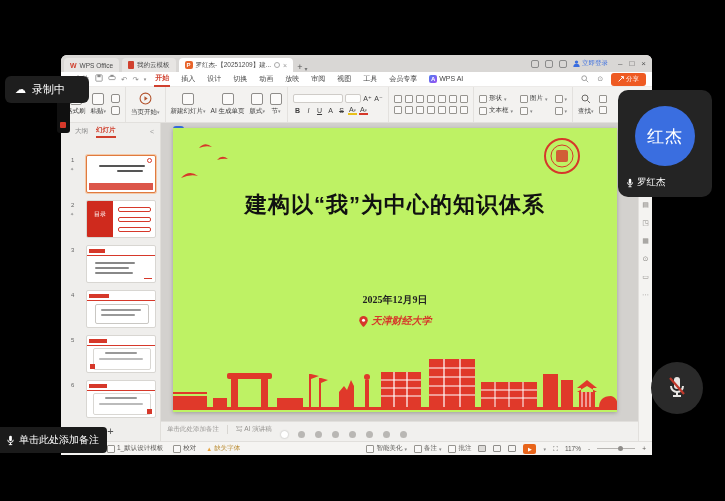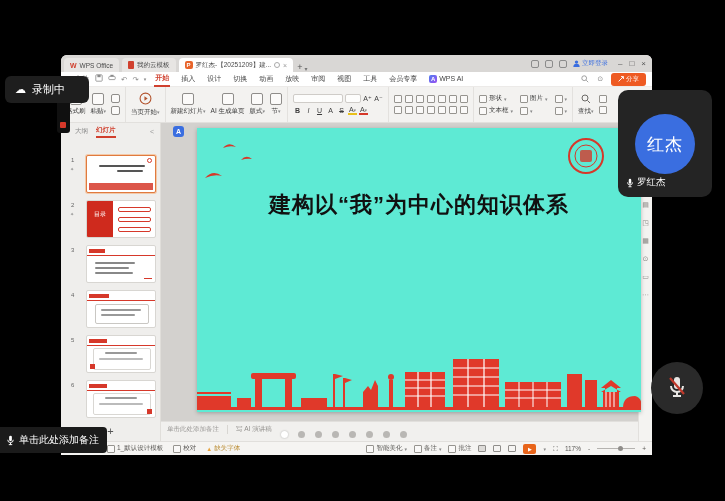--- a/index.html
+++ b/index.html
@@ -86,21 +86,21 @@
   .lp-footer { height:20px; display:flex; align-items:center; justify-content:center; }
   .lp-add { font-size:11px; color:#555; }
 
   
   .main-col { flex:1; display:flex; flex-direction:column; background:#d3d1ce; position:relative; }
   .canvas { flex:1; position:relative; }
   .ai-fab { position:absolute; left:12px; top:3px; width:11px; height:11px; background:#3a6ee0;
     color:#fff; border-radius:3px; font-size:7px; font-weight:bold; text-align:center; line-height:11px; }
 
   
-  .slide { position:absolute; left:36px; top:5px; width:444px; height:284px; background:#5eead4;
+  .slide { position:absolute; left:12px; top:5px; width:444px; height:284px; background:#bef264;
     box-shadow:0 1px 4px rgba(0,0,0,.25); overflow:hidden; }
   .sl-title { position:absolute; top:62px; left:0; width:100%; text-align:center;
     font-size:22px; font-weight:bold; color:#111; letter-spacing:1px; }
   .sl-sub { position:absolute; top:101px; right:58px; font-size:12px; font-weight:bold; color:#222; }
   .sl-aff { position:absolute; top:142px; left:0; width:100%; text-align:center;
     font-family:"Liberation Serif","DejaVu Serif",serif; font-style:italic; font-size:10.5px; color:#333; letter-spacing:1px; }
   .sl-date { position:absolute; top:165px; left:0; width:100%; text-align:center;
     font-family:"Liberation Serif","DejaVu Serif",serif; font-weight:bold; font-size:10px; color:#222; }
   .sl-loc { position:absolute; top:186px; left:0; width:100%; display:flex; justify-content:center;
     align-items:center; gap:4px; font-family:"Liberation Serif","DejaVu Serif",serif; font-style:italic;
@@ -141,21 +141,21 @@
     border-radius:6px; color:#fff; font-size:11px; display:flex; align-items:center; gap:6px;
     padding-left:10px; z-index:30; }
   .dock-tab { position:absolute; left:57px; top:96px; width:13px; height:37px; background:#101010;
     border-radius:3px; z-index:29; }
   .dock-dot { position:absolute; left:3px; bottom:5px; width:6px; height:6px; background:#d6382a; border-radius:1px; }
   .share-bar { position:absolute; left:0; top:427px; width:107px; height:26px; background:#1b1b1b;
     border-radius:0 4px 4px 0; color:#fff; font-size:10px; display:flex; align-items:center; gap:4px;
     padding-left:6px; z-index:30; }
   .vtile { position:absolute; left:618px; top:90px; width:94px; height:107px; background:#242424;
     border-radius:10px; z-index:30; overflow:hidden; }
-  .avatar { position:absolute; left:17px; top:24px; width:60px; height:60px; background:#3a6ee0;
+  .avatar { position:absolute; left:17px; top:16px; width:60px; height:60px; background:#3a6ee0;
     border-radius:50%; color:#fff; font-size:17px; display:flex; align-items:center; justify-content:center; letter-spacing:1px; }
   .vname { position:absolute; left:8px; bottom:8px; display:flex; align-items:center; gap:3px;
     color:#fff; font-size:9.5px; }
   .mute-fab { position:absolute; left:651px; top:362px; width:52px; height:52px; background:#2a2a2a;
     border-radius:50%; z-index:30; display:flex; align-items:center; justify-content:center; }
 </style>
 </head>
 <body>
 
 <div class="stage">
@@ -470,20 +470,28 @@
               <path d="M20 10 q6 -7 13 -1 q-6 -2 -13 1 z" fill="#d6382a"></path>
               <path d="M38 22 q5 -6 11 -1 q-5 -1 -11 1 z" fill="#d6382a"></path>
               <path d="M2 40 q8 -9 17 -2 q-8 -2 -17 2 z" fill="#d6382a"></path>
             </svg>
             <svg class="seal" width="38" height="38" viewBox="0 0 38 38">
               <circle cx="19" cy="19" r="17" fill="none" stroke="#d6382a" stroke-width="2"></circle>
               <circle cx="19" cy="19" r="11" fill="none" stroke="#d6382a" stroke-width="1"></circle>
               <rect x="13" y="13" width="12" height="12" fill="#d6382a" opacity=".8" rx="2"></rect>
             </svg>
             <div class="sl-title">建构以“我”为中心的知识体系</div>
+            <div class="sl-date">2025年12月9日</div>
+            <div class="sl-loc">
+              <svg width="9" height="11" viewBox="0 0 10 13">
+                <path d="M5 0 a5 5 0 0 1 5 5 c0 3.5 -5 8 -5 8 s-5 -4.5 -5 -8 a5 5 0 0 1 5 -5 z" fill="#d6382a"></path>
+                <circle cx="5" cy="5" r="1.8" fill="#fff"></circle>
+              </svg>
+              <span>天津财经大学</span>
+            </div>
             <svg class="skyline" viewBox="0 0 444 58" preserveAspectRatio="none">
               <g fill="#e0392a">
                 <rect x="0" y="42" width="34" height="12"></rect>
                 <rect x="0" y="38" width="34" height="2"></rect>
                 <rect x="40" y="44" width="14" height="10"></rect>
                 <rect x="58" y="24" width="7" height="30"></rect>
                 <rect x="88" y="24" width="7" height="30"></rect>
                 <rect x="54" y="19" width="45" height="6" rx="2"></rect>
                 <rect x="104" y="44" width="26" height="10"></rect>
                 <rect x="136" y="20" width="2" height="34"></rect>

